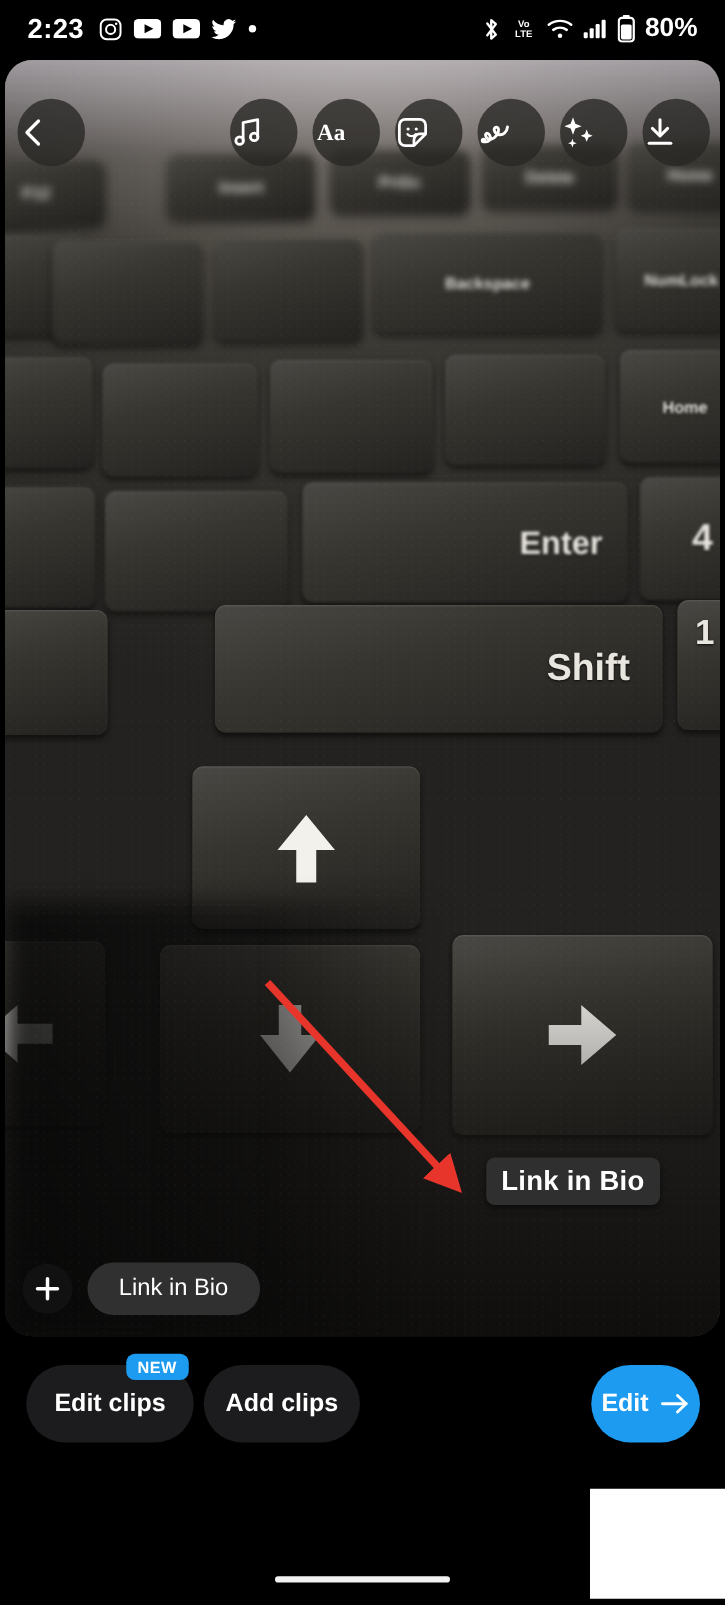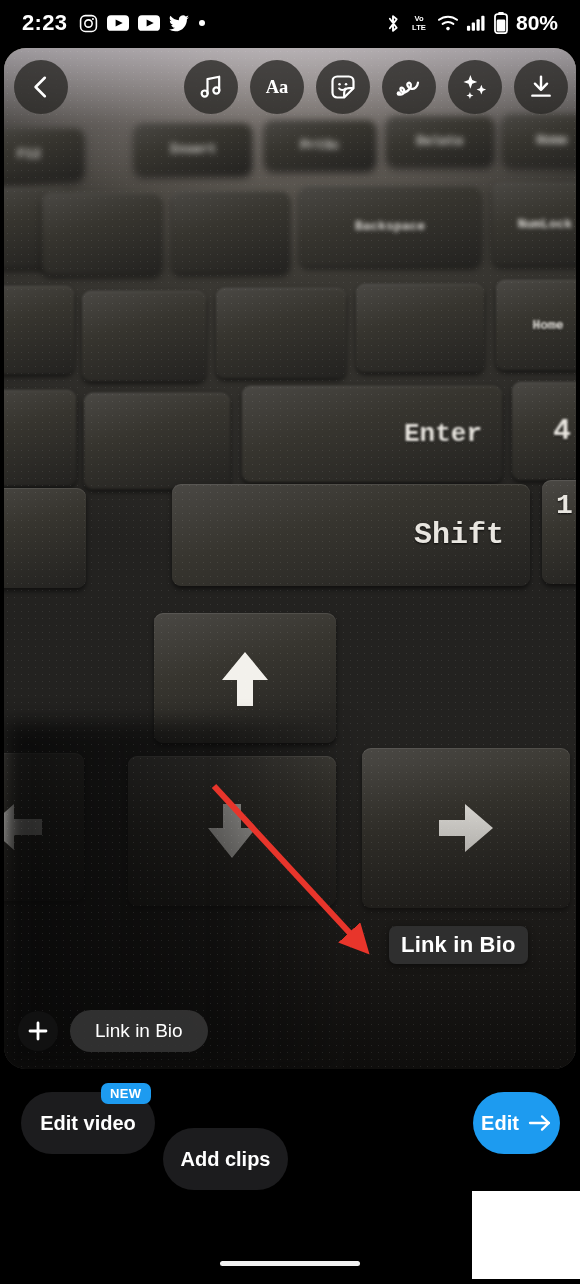--- a/index.html
+++ b/index.html
@@ -14,21 +14,21 @@
     padding:0 22px; color:#fff; }
   .sb-left { display:flex; align-items:center; gap:9px; }
   .sb-time { font-size:22px; font-weight:700; letter-spacing:.3px; margin-right:3px; }
   .sb-right { display:flex; align-items:center; gap:7px; }
   .sb-batt-pct { font-size:21px; font-weight:700; margin-left:1px; }
   .icn { display:block; }
 
   
   .canvas { position:absolute; left:4px; top:48px; width:572px; height:1021px;
     border-radius:22px; overflow:hidden; background:#2b2b2b; }
-  .kbd { position:absolute; inset:0;font-family:Liberation Mono, monospace; }
+  .kbd { position:absolute; inset:0; }
 
   
   .kbd-bg { position:absolute; inset:0;
     background:
       radial-gradient(120% 60% at 50% -10%, #b9b2a6 0%, #6e6861 28%, #3a3833 55%, #232220 100%),
       linear-gradient(175deg,#8e887e 0%,#46433e 22%,#2a2826 60%,#1b1a18 100%);
   }
   .kbd-sheen { position:absolute; left:-5%; top:-2%; width:110%; height:16%;
     background:linear-gradient(180deg,rgba(210,205,215,.75),rgba(150,145,155,.15) 60%,rgba(0,0,0,0) 100%);
     filter:blur(6px); }
@@ -58,39 +58,39 @@
   .red-arrow { position:absolute; left:0; top:0; width:572px; height:1021px;
     pointer-events:none; }
 
   
   .sticker { position:absolute; background:#2f2f2f; color:#fff; border-radius:7px;
     padding:6px 12px; font-size:22px; font-weight:700; letter-spacing:.2px;
     box-shadow:0 2px 6px rgba(0,0,0,.5); }
 
   
   .toolbar { position:absolute; left:0; top:0; width:572px; height:90px; }
-  .tbtn { position:absolute; top:12px; width:54px; height:54px; border-radius:50%;
-    background:rgba(40,38,36,.78); display:flex; align-items:center; justify-content:center; }
+  .tbtn { position:absolute; top:31px; width:54px; height:54px; border-radius:50%;
+    background:rgba(40,38,36,.78); display:flex; align-items:center; justify-content:flex-start; }
   .tbtn svg { display:block; }
 
   
   .chiprow { position:absolute; left:14px; bottom:17px; display:flex; align-items:center; gap:12px; }
   .plus-btn { width:40px; height:40px; border-radius:50%; background:#111;
     display:flex; align-items:center; justify-content:center; }
   .chip { height:42px; border-radius:21px; background:rgba(52,52,52,.92);
     color:#fff; font-size:19px; display:flex; align-items:center;
     padding:0 25px; font-weight:400; }
 
   
   .actionbar { position:absolute; left:0; top:1083px; width:580px; height:84px; }
   .pill { position:absolute; top:9px; height:62px; border-radius:31px;
     background:#1c1c1e; color:#fff; font-size:20px; font-weight:700;
     display:flex; align-items:center; justify-content:center; }
   .pill-edit { left:21px; width:134px; }
-  .pill-clips { left:163px; width:125px;margin-top:36px; }
+  .pill-clips { left:163px; width:125px; }
   .new-badge { position:absolute; left:101px; top:0px; background:#1d9bf0; color:#fff;
     font-size:13px; font-weight:700; border-radius:7px; padding:3px 9px; letter-spacing:.4px; }
   .next-btn { position:absolute; right:20px; top:9px; width:87px; height:62px;
     border-radius:31px; background:#1d9bf0; color:#fff; font-size:20px; font-weight:700;
     display:flex; align-items:center; justify-content:center; gap:9px; }
 
   
   .white-frag { position:absolute; right:0px; top:1191px; width:108px; height:88px; background:#fff; }
 
   
@@ -319,21 +319,21 @@
       <div class="plus-btn">
         <svg width="22" height="22" viewBox="0 0 22 22">
           <path d="M11 3v16M3 11h16" stroke="#fff" stroke-width="2.8" stroke-linecap="round"></path>
         </svg>
       </div>
       <div class="chip">Link in Bio</div>
     </div>
   </div>
 
   <div class="actionbar">
-    <div class="pill pill-edit">Edit video</div>
+    <div class="pill pill-edit">Edit clips</div>
     <div class="new-badge">NEW</div>
     <div class="pill pill-clips">Add clips</div>
     <div class="next-btn">
       <span>Edit</span>
       <svg width="24" height="20" viewBox="0 0 24 20">
         <path d="M2 10h19" stroke="#fff" stroke-width="2.3" stroke-linecap="round"></path>
         <path d="M14 3.4 20.8 10 14 16.6" fill="none" stroke="#fff" stroke-width="2.3" stroke-linecap="round" stroke-linejoin="round"></path>
       </svg>
     </div>
   </div>

